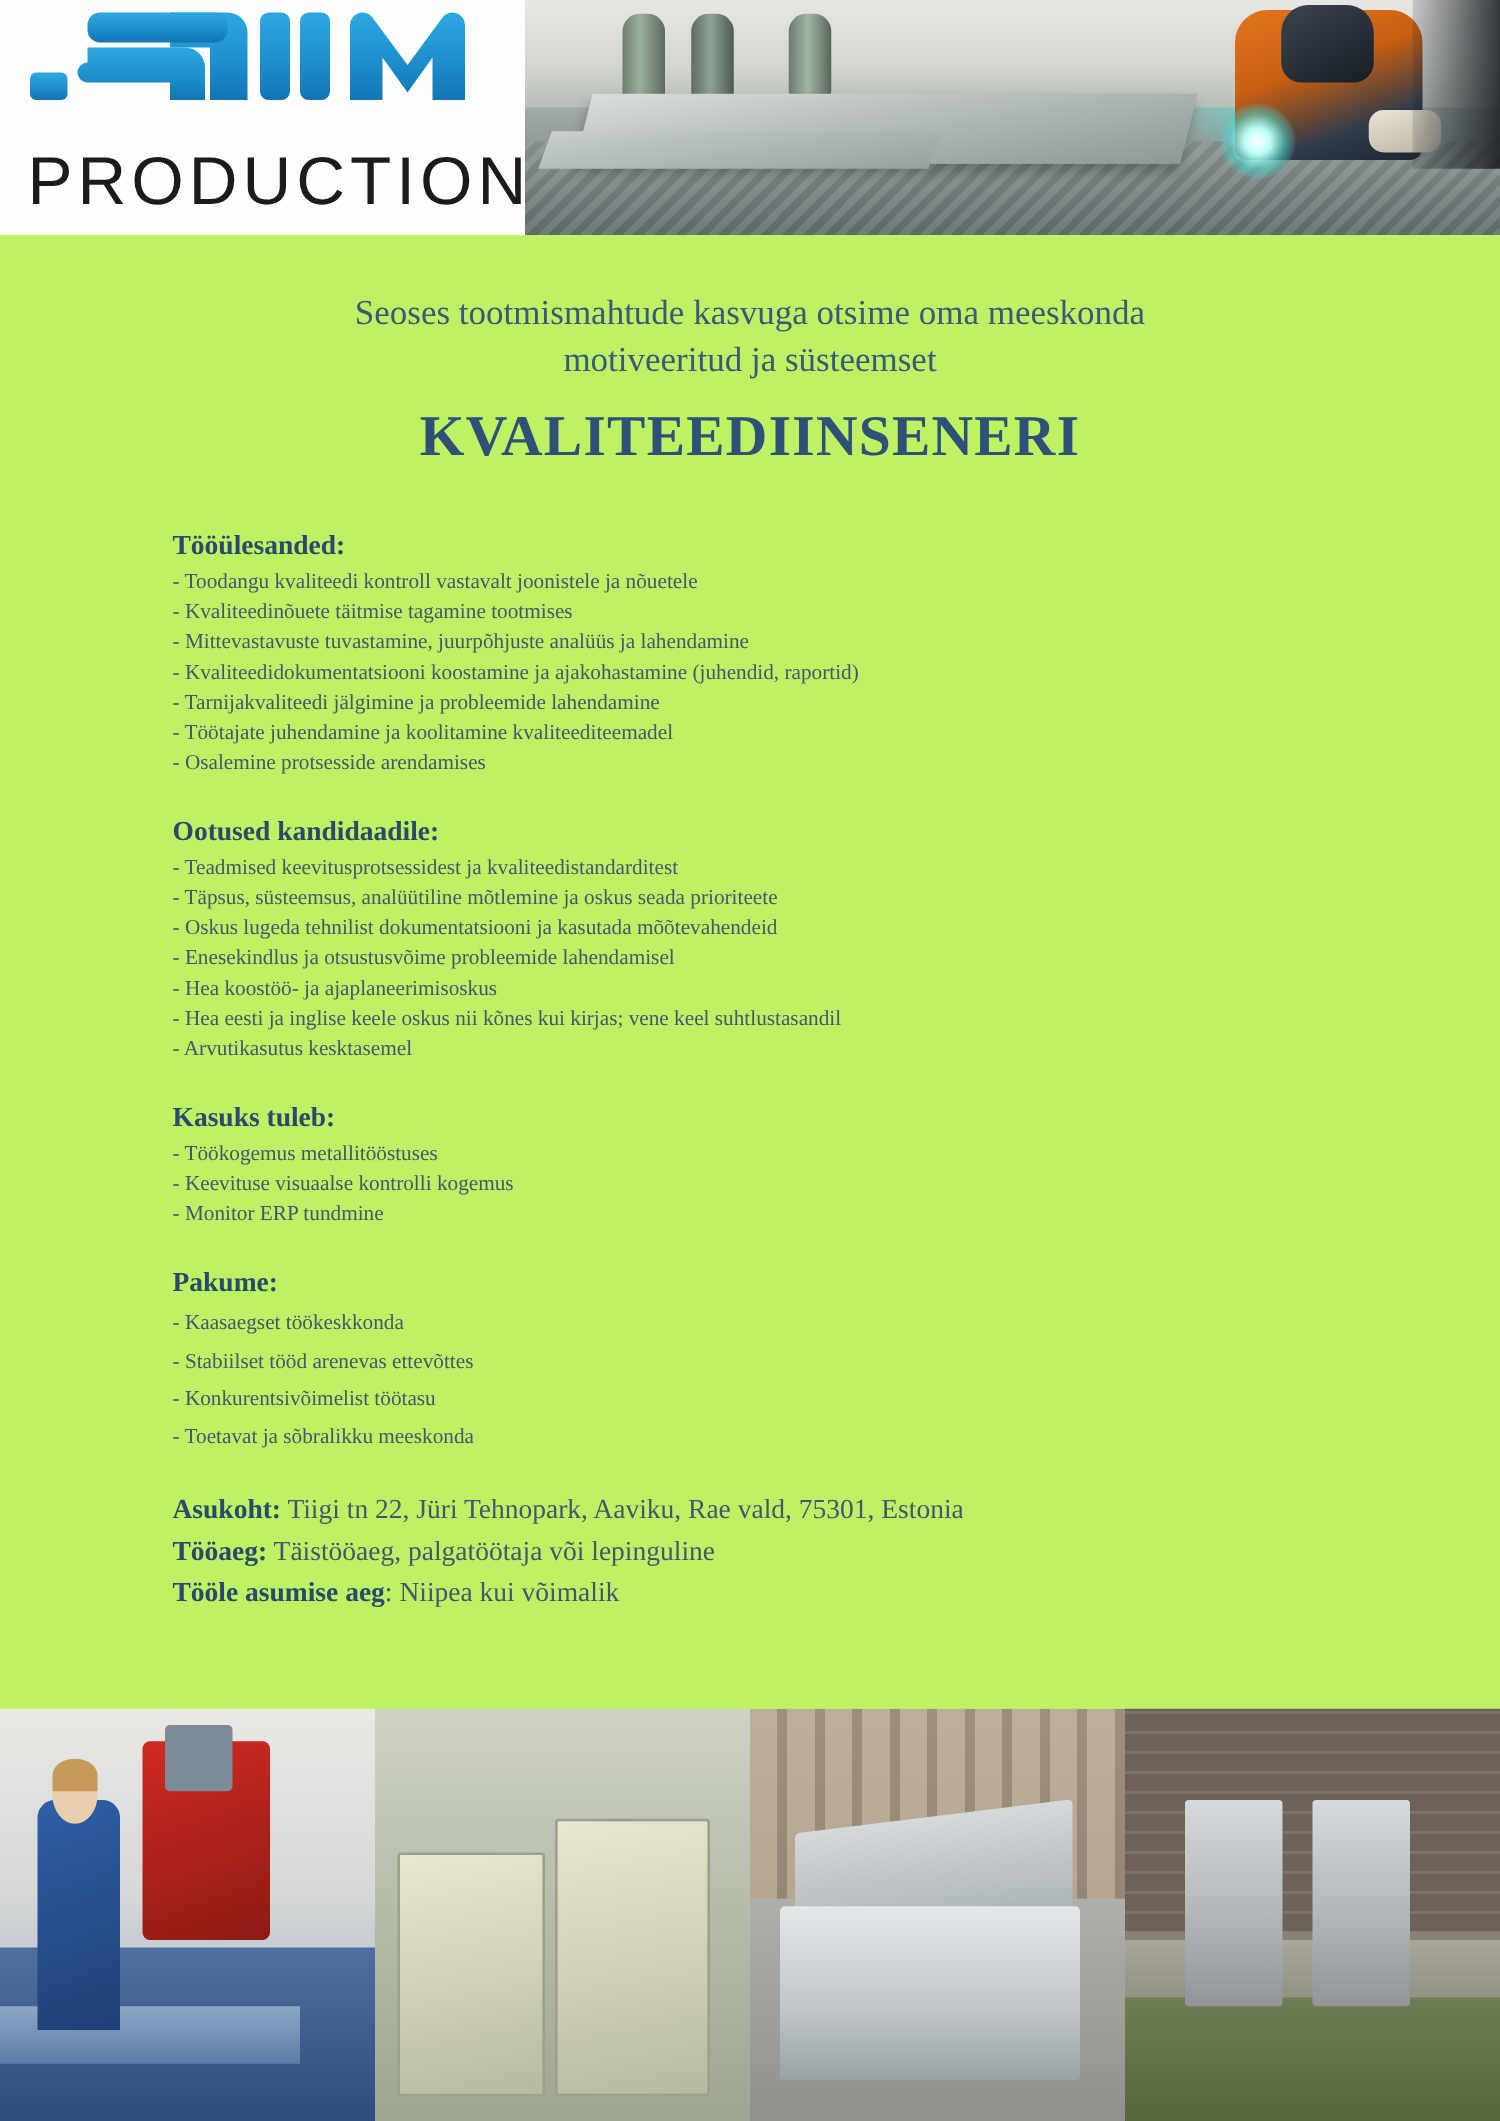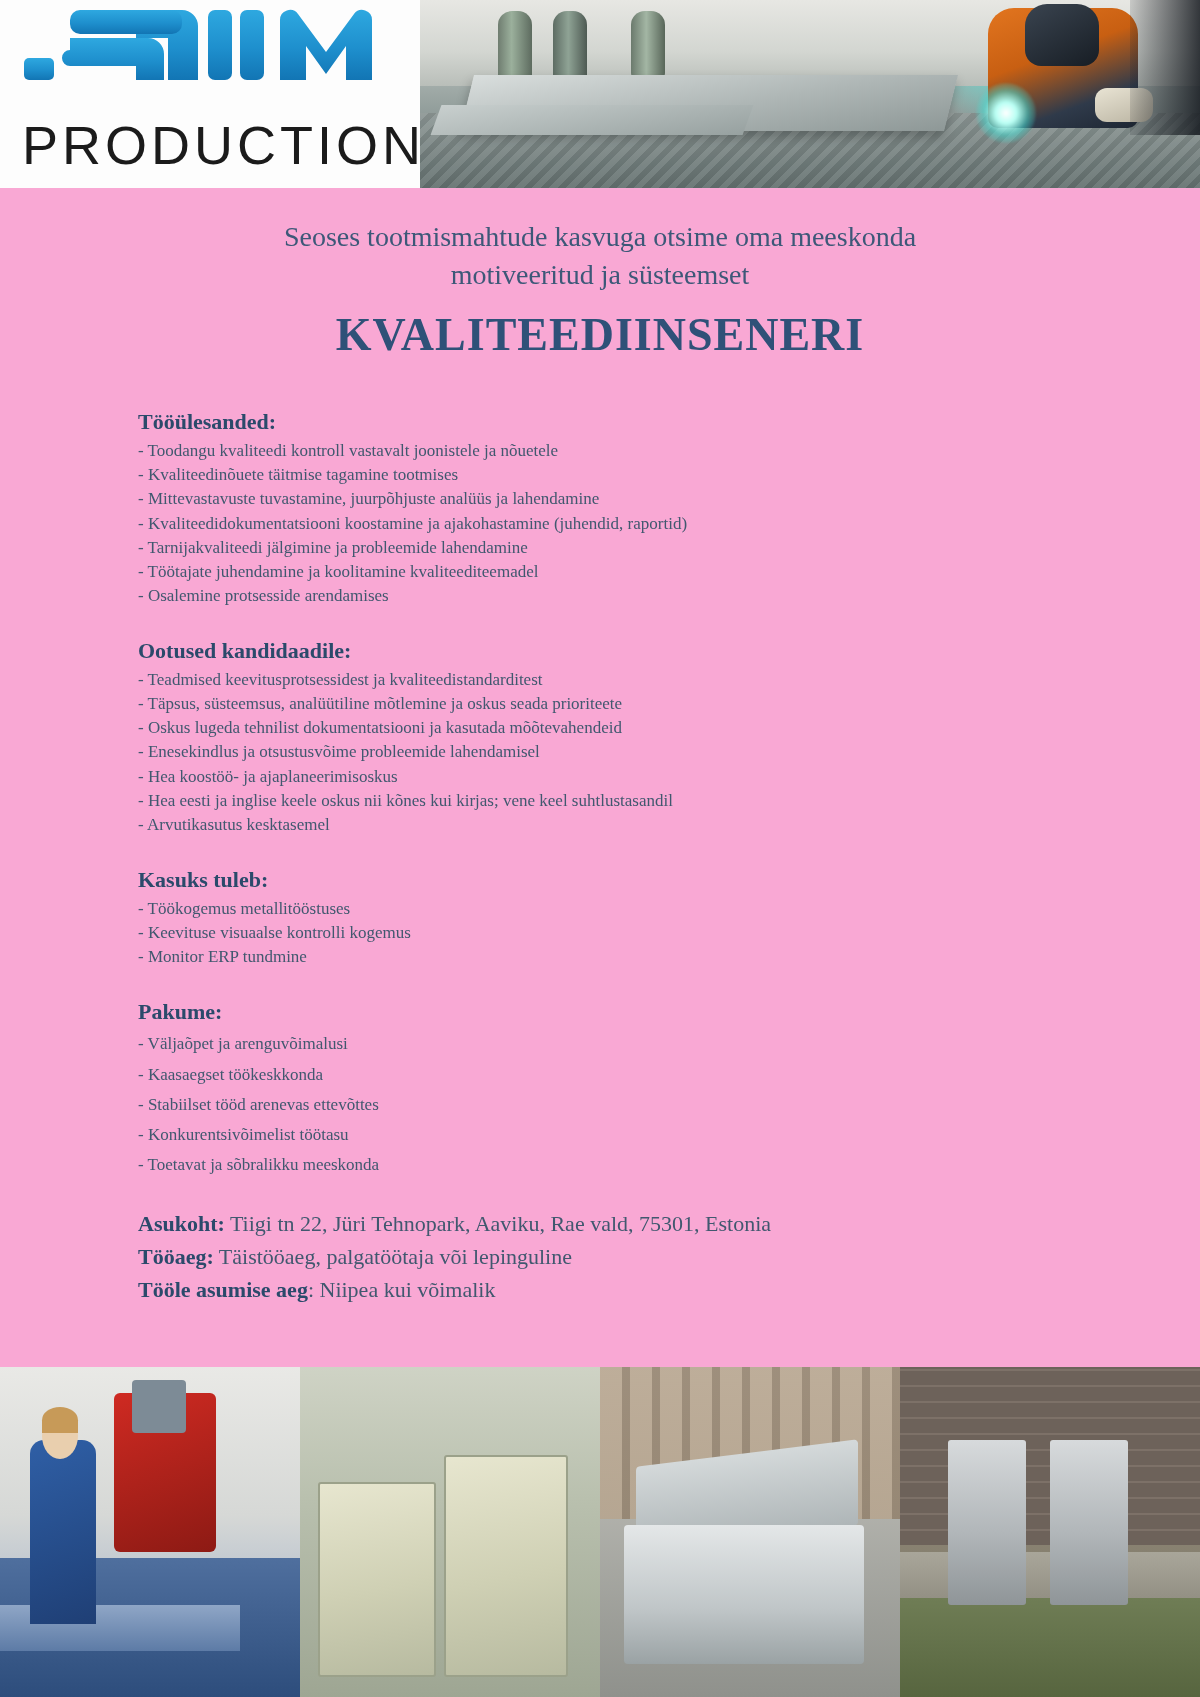--- a/index.html
+++ b/index.html
@@ -7,21 +7,21 @@
     padding: 0;
     background: #ffffff;
   }
   body {
     font-family: "Liberation Serif", serif;
   }
   .page {
     position: relative;
     width: 1200px;
     height: 1697px;
-    background: #f9a8d4;
+    background: #bef264;
     overflow: hidden;
   }
 
   
   .header-band {
     position: relative;
     display: flex;
     width: 1200px;
     height: 188px;
     background: #ffffff;
@@ -133,21 +133,21 @@
     position: absolute; right: 0; top: 0; width: 9%; height: 72%;
     background: linear-gradient(90deg, rgba(25,30,38,0.15) 0%, rgba(20,24,30,0.85) 100%);
   }
 
   
   .intro {
     text-align: center;
     color: #3d5878;
     font-size: 28px;
     line-height: 1.36;
-    padding: 30px 150px 0 150px;
+    padding: 44px 150px 0 150px;
   }
   .job-title {
     text-align: center;
     color: #2f5178;
     font-size: 46px;
     font-weight: bold;
     letter-spacing: 1px;
     margin-top: 14px;
   }
 
@@ -323,21 +323,20 @@
 
     <div class="section advantages">
       <div class="section-heading">Kasuks tuleb:</div>
       <div class="bullet">- Töökogemus metallitööstuses</div>
       <div class="bullet">- Keevituse visuaalse kontrolli kogemus</div>
       <div class="bullet">- Monitor ERP tundmine</div>
     </div>
 
     <div class="section offers">
       <div class="section-heading">Pakume:</div>
-      <div class="bullet">- Väljaõpet ja arenguvõimalusi</div>
       <div class="bullet">- Kaasaegset töökeskkonda</div>
       <div class="bullet">- Stabiilset tööd arenevas ettevõttes</div>
       <div class="bullet">- Konkurentsivõimelist töötasu</div>
       <div class="bullet">- Toetavat ja sõbralikku meeskonda</div>
     </div>
 
     <div class="facts">
       <div class="fact">
         <b>Asukoht:</b><span> Tiigi tn 22, Jüri Tehnopark, Aaviku, Rae vald, 75301, Estonia</span>
       </div>

